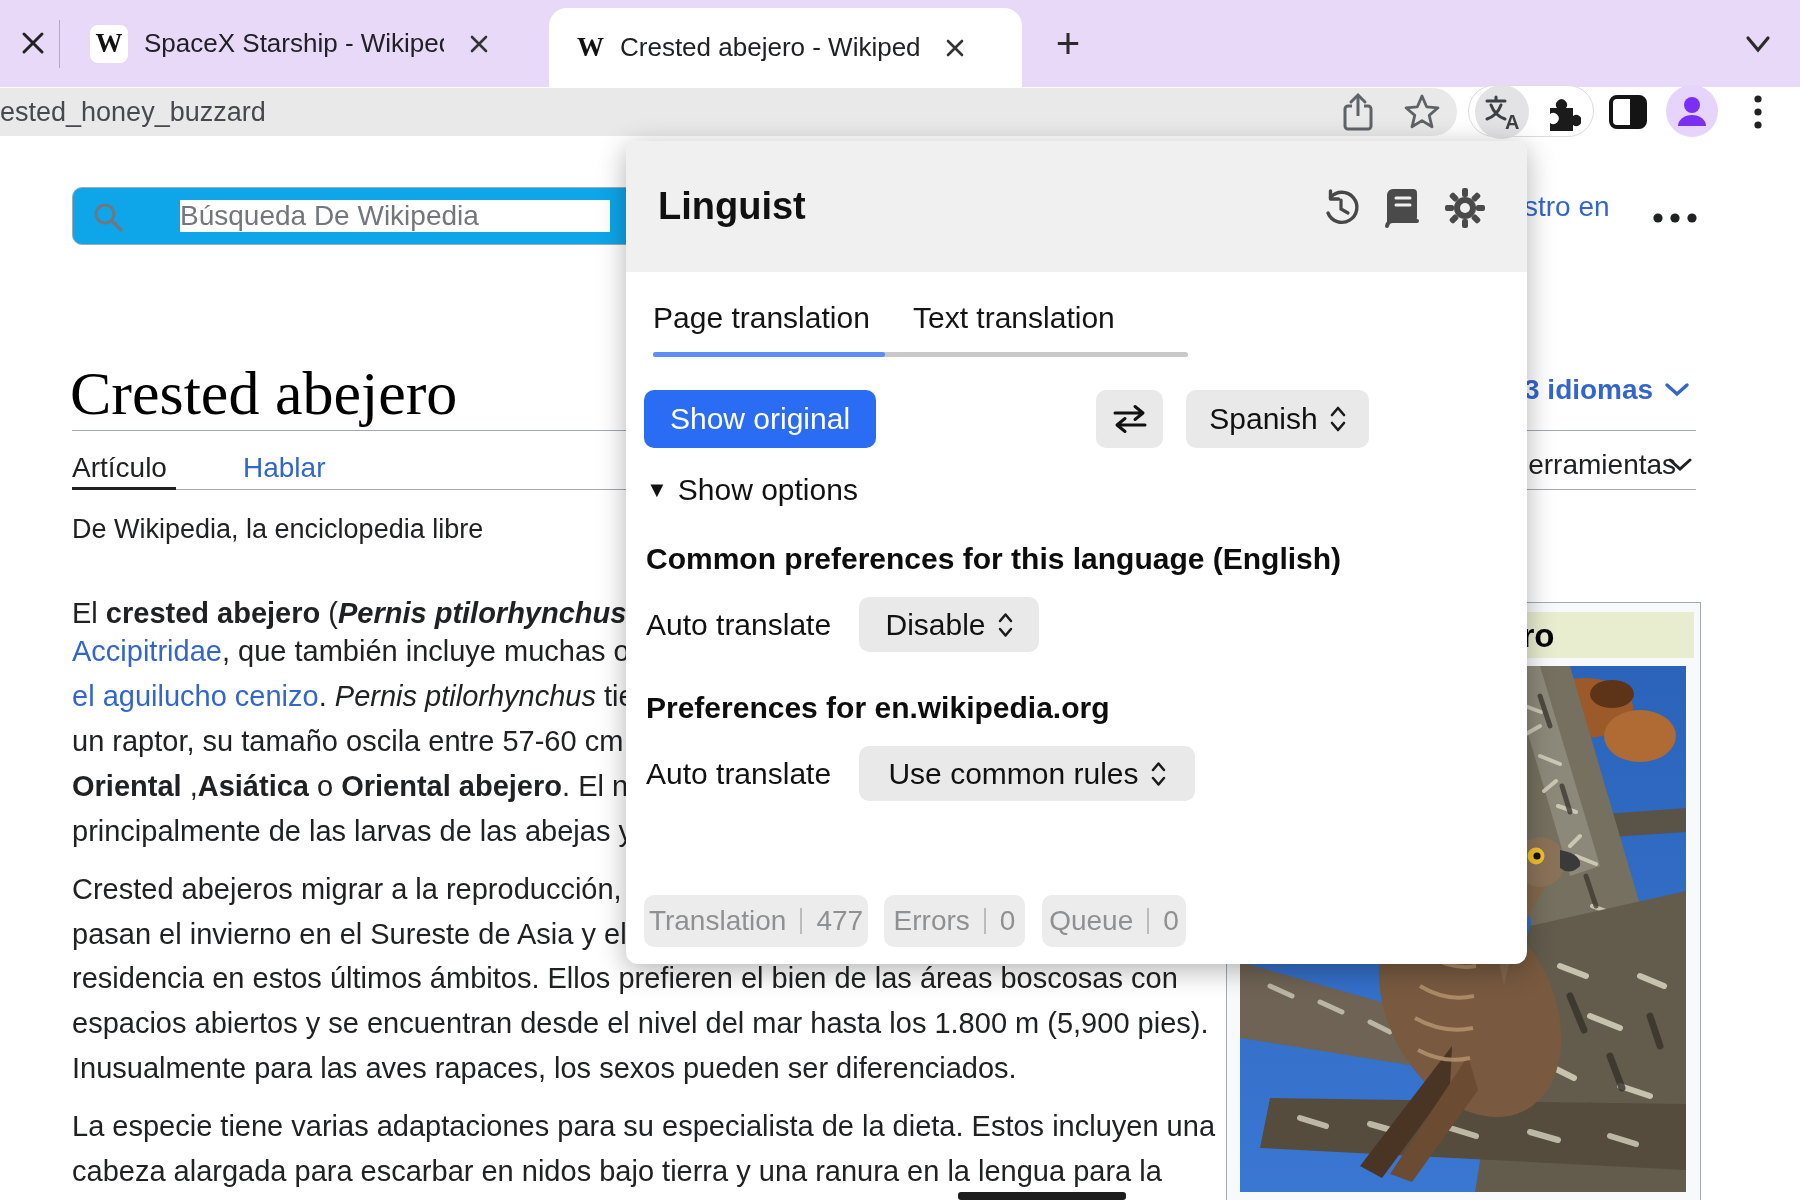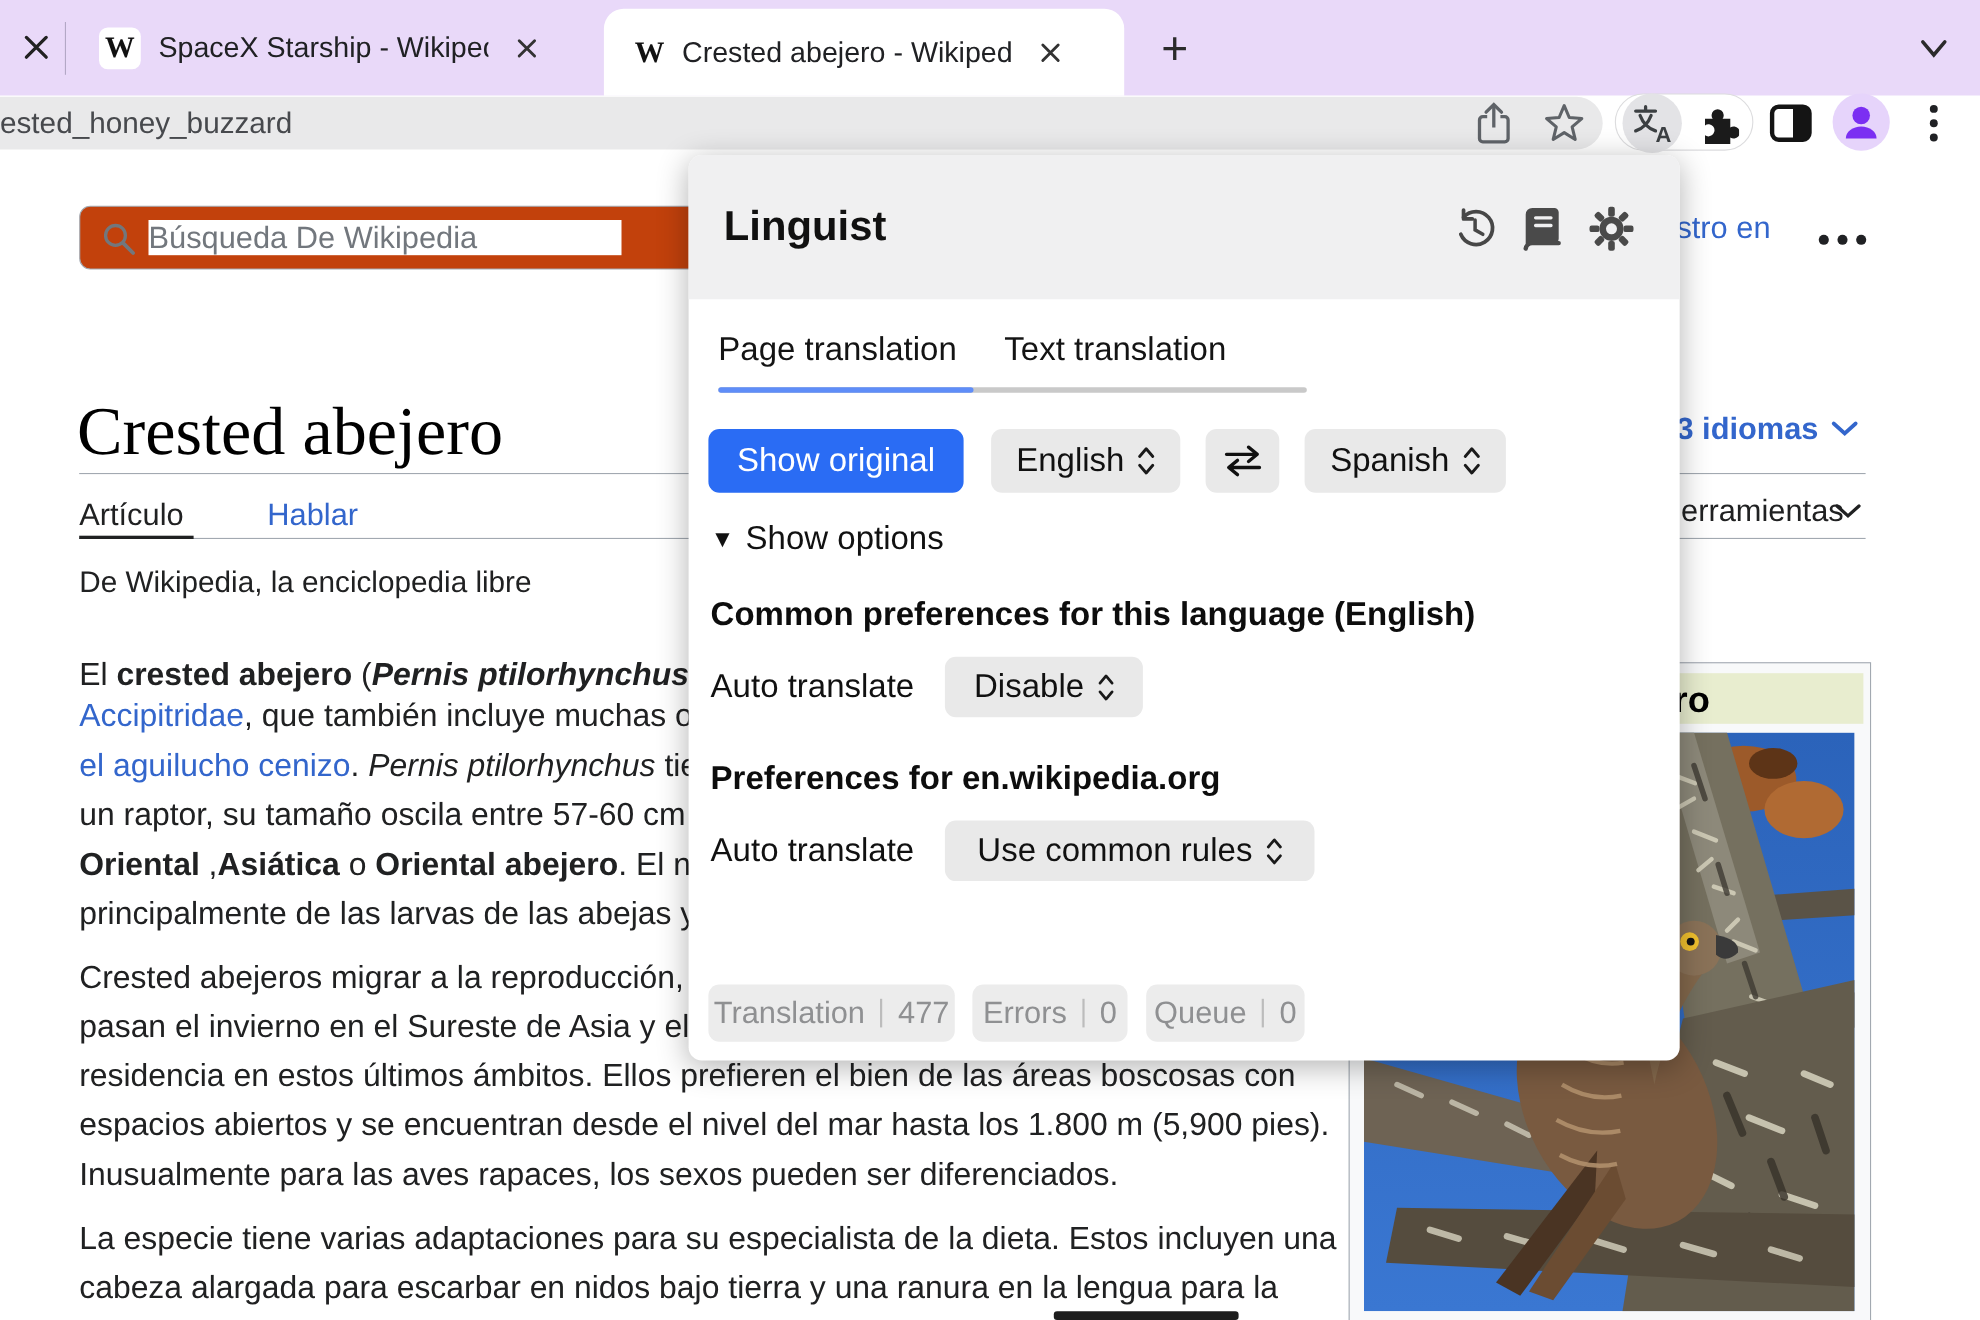--- a/index.html
+++ b/index.html
@@ -27,21 +27,21 @@
   .urlpill { position:absolute; left:-40px; top:1px; width:1497px; height:48px; background:#e9e9ea; border-radius:24px; }
   .urltext { position:absolute; left:40px; top:0; height:48px; line-height:48px; font-size:27px; color:#47494d; white-space:nowrap; }
   .tbicon { position:absolute; top:3px; width:44px; height:44px; display:flex; align-items:center; justify-content:center; }
   .extpill { position:absolute; left:1468px; top:-2px; width:126px; height:52px; background:#fff; border:1.5px solid #dcdcde; border-radius:26px; }
   .transhl { position:absolute; left:1475px; top:-2px; width:54px; height:54px; border-radius:50%; background:#e3e3e6; }
   .avatarc { position:absolute; left:1666px; top:-2px; width:52px; height:52px; border-radius:50%; background:#e6d4fb;
     display:flex; align-items:center; justify-content:center; }
 
   
   .searchbox { position:absolute; left:72px; top:187px; width:600px; height:58px; border:1.5px solid #a2a9b1;
-    border-radius:10px; background:#c2410c; display:flex; align-items:center; z-index:1; }
+    border-radius:10px; background:#0ea5e9; display:flex; align-items:center; z-index:1;padding-left:45px; }
   .searchbox input { border:none; outline:none; font-size:28px; color:#202122; width:430px; margin-left:14px;
     font-family:"Liberation Sans", sans-serif; }
   .searchbox input::placeholder { color:#72777d; }
   .wtitle { position:absolute; left:70px; top:358px; font-family:"Liberation Serif", serif; font-size:62px; color:#000; z-index:1; }
   .rule { position:absolute; left:72px; width:1624px; height:1px; background:#a2a9b1; z-index:1; }
   .navtab { position:absolute; top:452px; font-size:28px; z-index:1; }
   .blacksel { position:absolute; left:72px; top:487px; width:104px; height:3px; background:#202122; z-index:2; }
   .tagline { position:absolute; left:72px; top:514px; font-size:27px; color:#202122; z-index:1; }
   .wline { position:absolute; left:72px; height:45px; line-height:45px; font-size:29px; color:#202122; white-space:nowrap; z-index:1; }
   .seg-n {} .seg-b { font-weight:bold; } .seg-i { font-style:italic; } .seg-bi { font-weight:bold; font-style:italic; }
@@ -337,26 +337,20 @@
 
     <span class="ptab" style="left:27px">Page translation</span>
     <span class="ptab" style="left:287px">Text translation</span>
     <div class="tabtrack">
         <div class="blue"></div>
       </div>
 
     <div class="btn btn-primary" style="left:18px;width:232px;">
       <span>Show original</span>
     </div>
-    <div class="btn btn-gray" style="left:275px;width:172px;">
-      <span>English</span>
-      <svg width="16" height="30" viewBox="0 0 16 30">
-          <path d="M2 11 L8 4 L14 11 M2 19 L8 26 L14 19" fill="none" stroke="#1a1a1a" stroke-width="2.6" stroke-linecap="round" stroke-linejoin="round"></path>
-        </svg>
-    </div>
     <div class="btn btn-gray" style="left:470px;width:67px;">
       <svg width="42" height="30" viewBox="0 0 42 30">
           <path d="M6 9 H32 M26 2.5 L34 9 L26 15.5" fill="none" stroke="#111" stroke-width="3" stroke-linecap="round" stroke-linejoin="round"></path>
           <path d="M36 21 H10 M16 14.5 L8 21 L16 27.5" fill="none" stroke="#111" stroke-width="3" stroke-linecap="round" stroke-linejoin="round"></path>
         </svg>
     </div>
     <div class="btn btn-gray" style="left:560px;width:183px;">
       <span>Spanish</span>
       <svg width="16" height="30" viewBox="0 0 16 30">
           <path d="M2 11 L8 4 L14 11 M2 19 L8 26 L14 19" fill="none" stroke="#1a1a1a" stroke-width="2.6" stroke-linecap="round" stroke-linejoin="round"></path>

